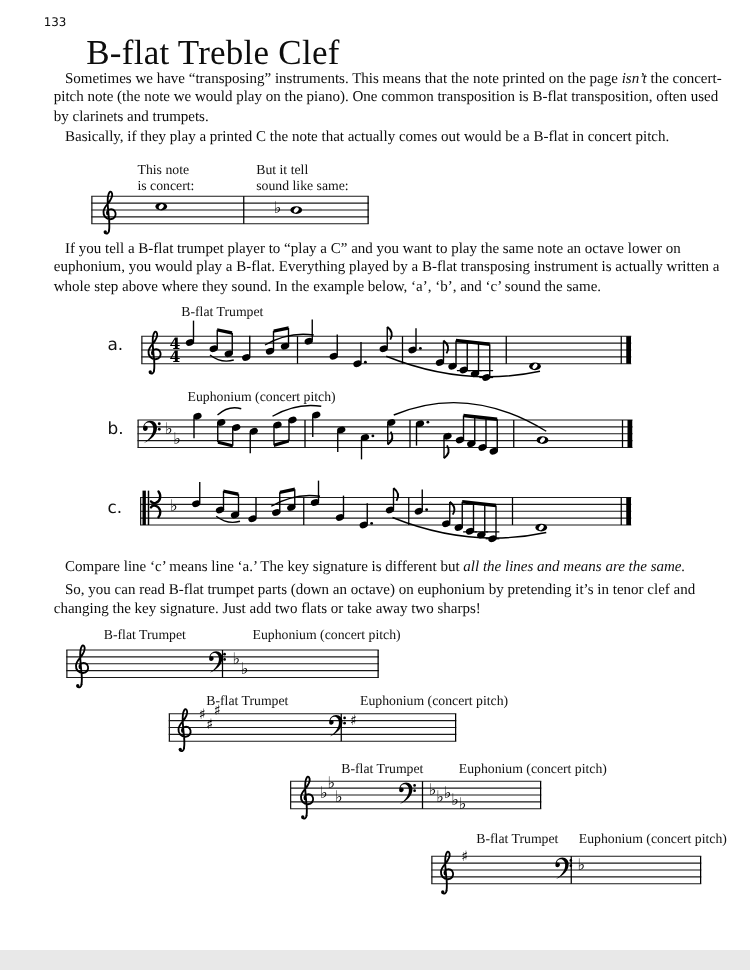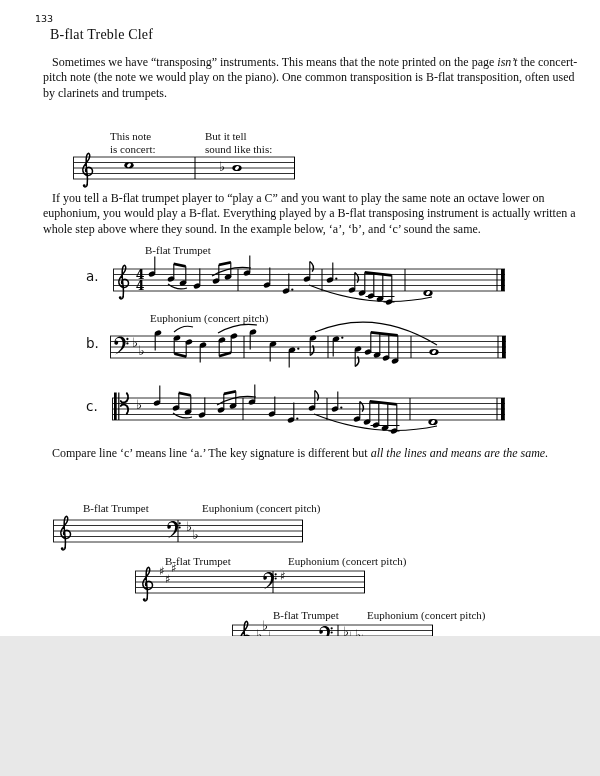--- a/index.html
+++ b/index.html
@@ -1,20 +1,20 @@
 <!DOCTYPE html>
 <html><head>
 <meta charset="utf-8">
 <style>
   html,body{margin:0;padding:0;background:#e8e8e8;}
-  #page{position:relative;width:600px;height:636px;background:#ffffff;overflow:hidden;
+  #page{position:relative;width:600px;height:760px;background:#ffffff;overflow:hidden;
         font-family:"Liberation Serif",serif;color:#0d0d0d;}
   .abs{position:absolute;}
   .pagenum{font-family:"DejaVu Sans",sans-serif;font-size:9.5px;}
-  .title{font-size:14px;letter-spacing:0.2px;}
+  .title{font-size:28px;letter-spacing:0.2px;margin-left:19px;}
   .body-text{font-size:12px;line-height:15.3px;width:540px;text-indent:9px;}
   .mlabel{font-family:Liberation Serif, serif;font-size:11px;line-height:12.5px;color:#111;white-space:nowrap;}
   .linelabel{font-family:"DejaVu Sans",sans-serif;font-size:13.5px;color:#111;}
   svg{overflow:visible;}
   svg text{fill:#000;}
 </style>
 </head>
 <body>
 
 <svg width="0" height="0" style="position:absolute" aria-hidden="true">
@@ -42,28 +42,29 @@
   </defs>
 </svg>
 
 <div id="page">
 
   <div class="abs pagenum" style="left:35px;top:13px">133</div>
   <div class="abs title" style="left:50px;top:27px">B-flat Treble Clef</div>
 
   <div class="abs body-text" style="left:43px;top:55px"><span>Sometimes we have “transposing” instruments. This means that the note printed on the page </span><i>isn’t</i><span> the concert-pitch note (the note we would play on the piano). One common transposition is B-flat transposition, often used by clarinets and trumpets.</span></div>
 
+  <div class="abs body-text" style="left:43px;top:102px">Basically, if they play a printed C the note that actually comes out would be a B-flat in concert pitch.</div>
 
   <div class="abs mlabel" style="left:110px;top:130px">
     <div>This note</div>
     <div>is concert:</div>
   </div>
   <div class="abs mlabel" style="left:205px;top:130px">
     <div>But it tell</div>
-    <div>sound like this:</div>
+    <div>sound like same:</div>
   </div>
   <svg id="staff-fig1" class="abs" style="left:73px;top:138px" width="230" height="62" viewBox="0 -19 230 62">
       <line x1="0" y1="0" x2="222" y2="0" stroke="#1a1a1a" stroke-width="0.9"></line>
       <line x1="0" y1="5.5" x2="222" y2="5.5" stroke="#1a1a1a" stroke-width="0.9"></line>
       <line x1="0" y1="11" x2="222" y2="11" stroke="#1a1a1a" stroke-width="0.9"></line>
       <line x1="0" y1="16.5" x2="222" y2="16.5" stroke="#1a1a1a" stroke-width="0.9"></line>
       <line x1="0" y1="22" x2="222" y2="22" stroke="#1a1a1a" stroke-width="0.9"></line>
       <line x1="0.5" y1="0" x2="0.5" y2="22" stroke="#1a1a1a" stroke-width="1"></line>
       <use href="#clef-treble" transform="translate(7,0)"></use>
       <ellipse cx="56" cy="8.25" rx="4.7" ry="3.1" fill="#000"></ellipse>
@@ -273,20 +274,21 @@
         <path d="M196,16 Q258,41 319,28" stroke="#000" stroke-width="1.1" fill="none"></path>
       </g>
       <line x1="258.5" y1="27.5" x2="269.5" y2="27.5" stroke="#000" stroke-width="1"></line>
       <line x1="267.5" y1="27.5" x2="278.5" y2="27.5" stroke="#000" stroke-width="1"></line>
       <line x1="276.5" y1="27.5" x2="287.5" y2="27.5" stroke="#000" stroke-width="1"></line>
       <line x1="276.5" y1="33" x2="287.5" y2="33" stroke="#000" stroke-width="1"></line>
     </svg>
 
   <div class="abs body-text" style="left:43px;top:446px"><span>Compare line ‘c’ means line ‘a.’  The key signature is different but </span><i>all the lines and means are the same.</i></div>
 
+  <div class="abs body-text" style="left:43px;top:464px">So, you can read B-flat trumpet parts (down an octave) on euphonium by pretending it’s in tenor clef and changing the key signature. Just add two flats or take away two sharps!</div>
 
   <div class="abs mlabel" style="left:83px;top:502px">B-flat Trumpet</div>
   <div class="abs mlabel" style="left:202px;top:502px">Euphonium (concert pitch)</div>
   <svg id="staff-e1" class="abs" style="left:53px;top:507px" width="250" height="48" viewBox="0 -13 250 48">
       <line x1="0" y1="0" x2="250" y2="0" stroke="#1a1a1a" stroke-width="0.9"></line>
       <line x1="0" y1="5.5" x2="250" y2="5.5" stroke="#1a1a1a" stroke-width="0.9"></line>
       <line x1="0" y1="11" x2="250" y2="11" stroke="#1a1a1a" stroke-width="0.9"></line>
       <line x1="0" y1="16.5" x2="250" y2="16.5" stroke="#1a1a1a" stroke-width="0.9"></line>
       <line x1="0" y1="22" x2="250" y2="22" stroke="#1a1a1a" stroke-width="0.9"></line>
       <line x1="0.5" y1="0" x2="0.5" y2="22" stroke="#1a1a1a" stroke-width="1"></line>

